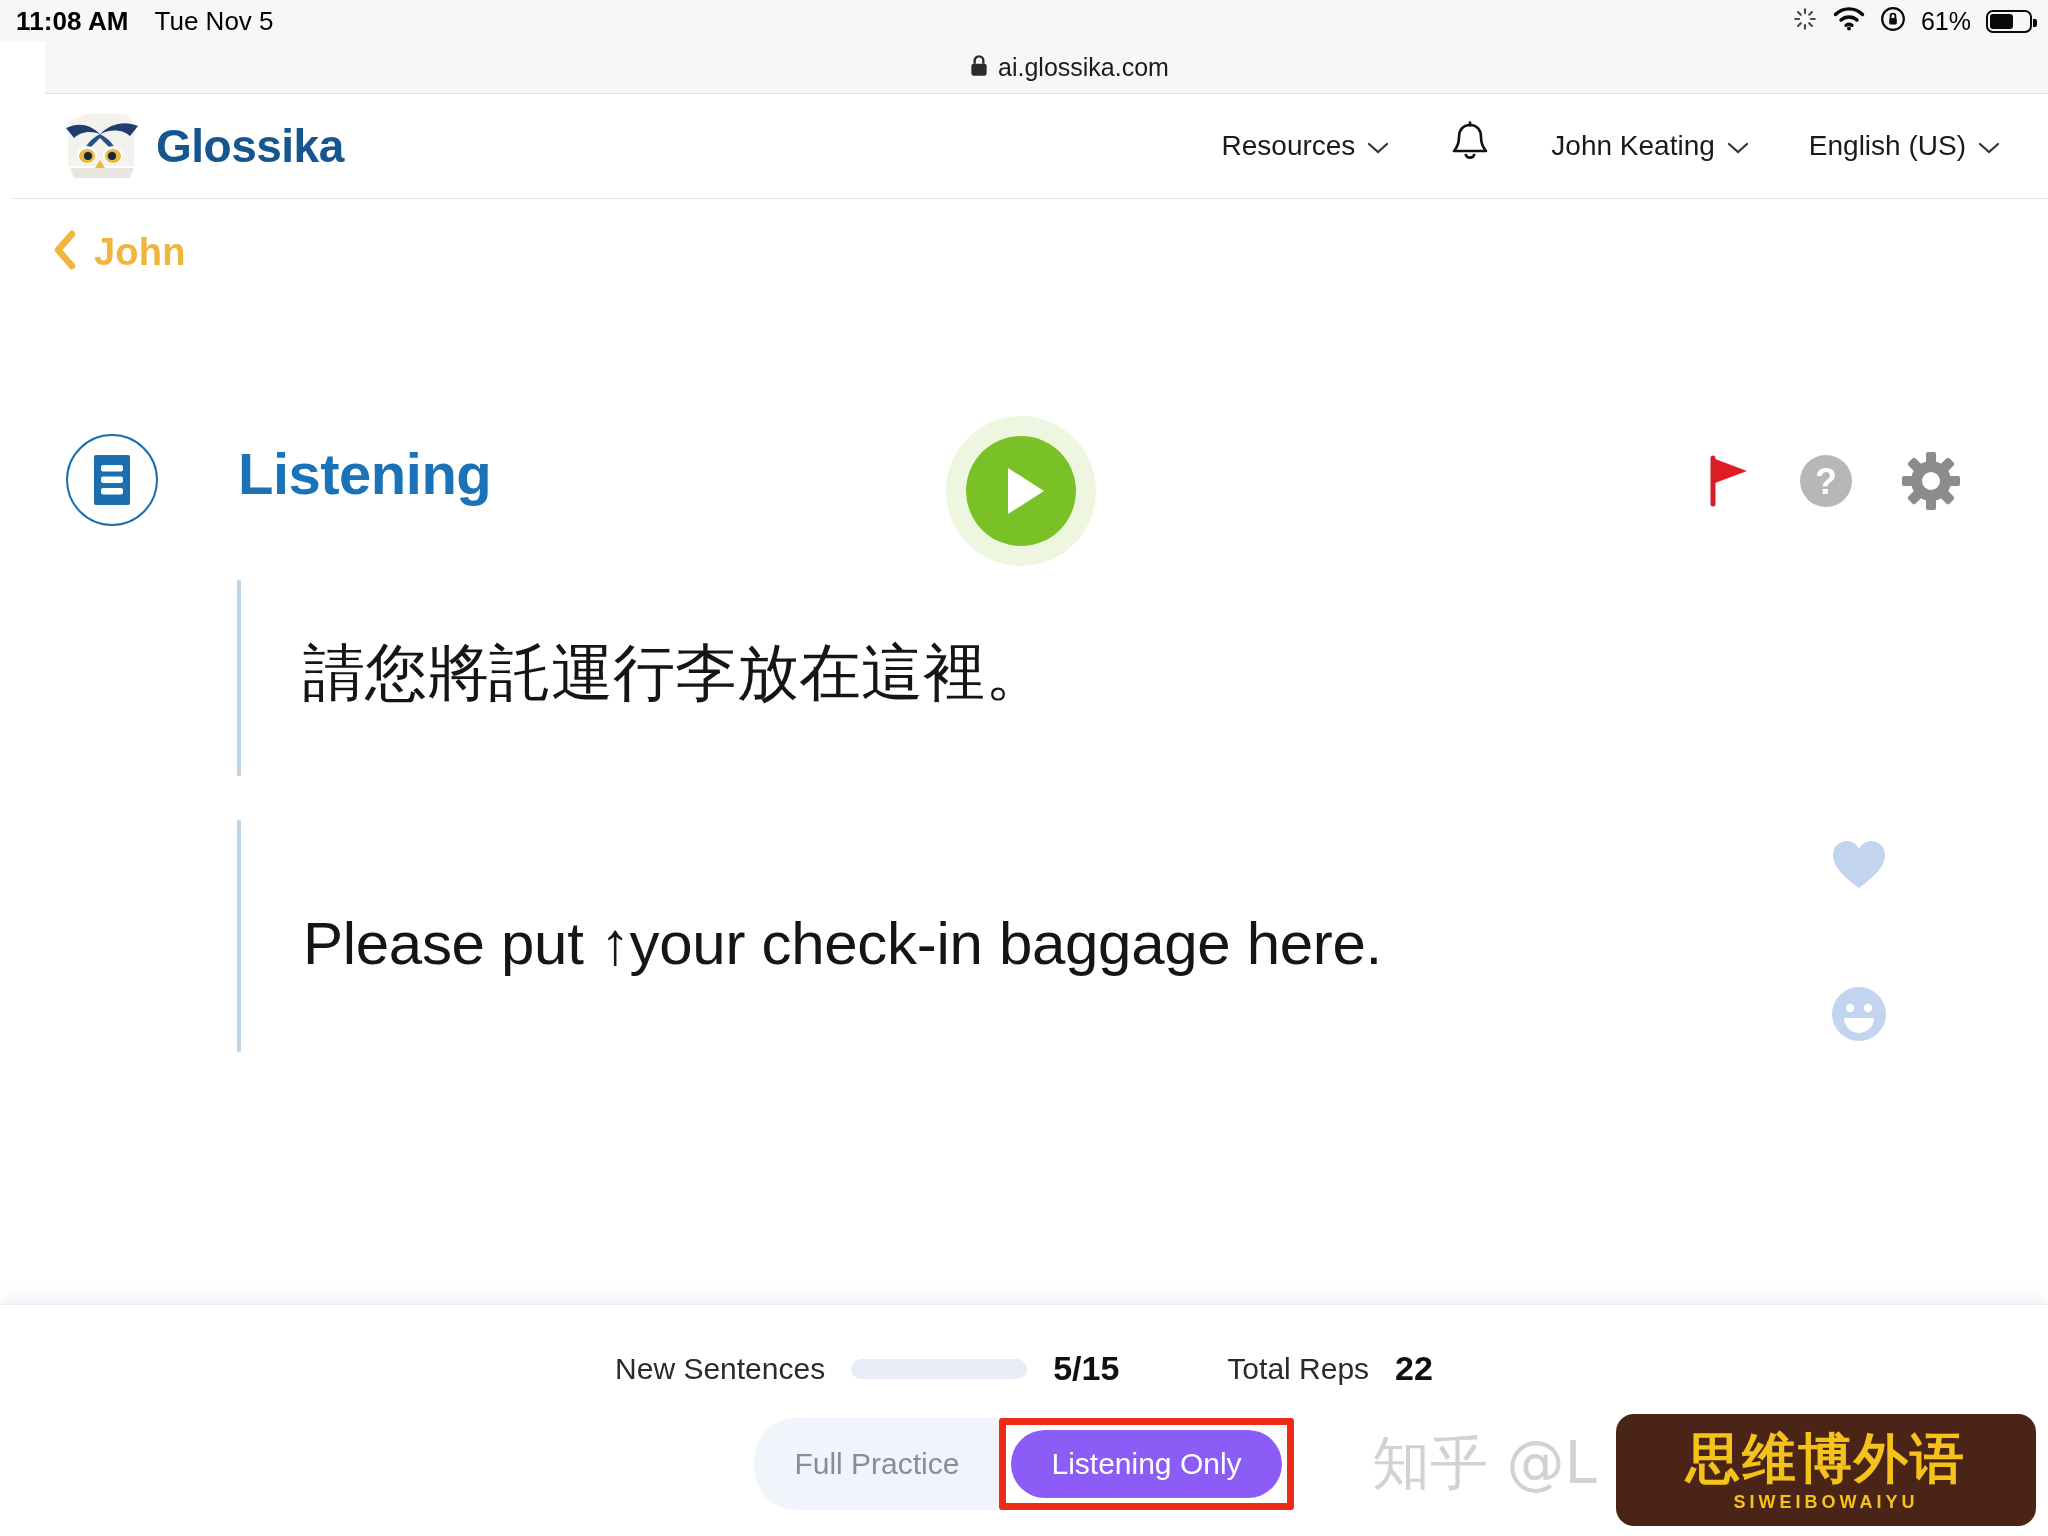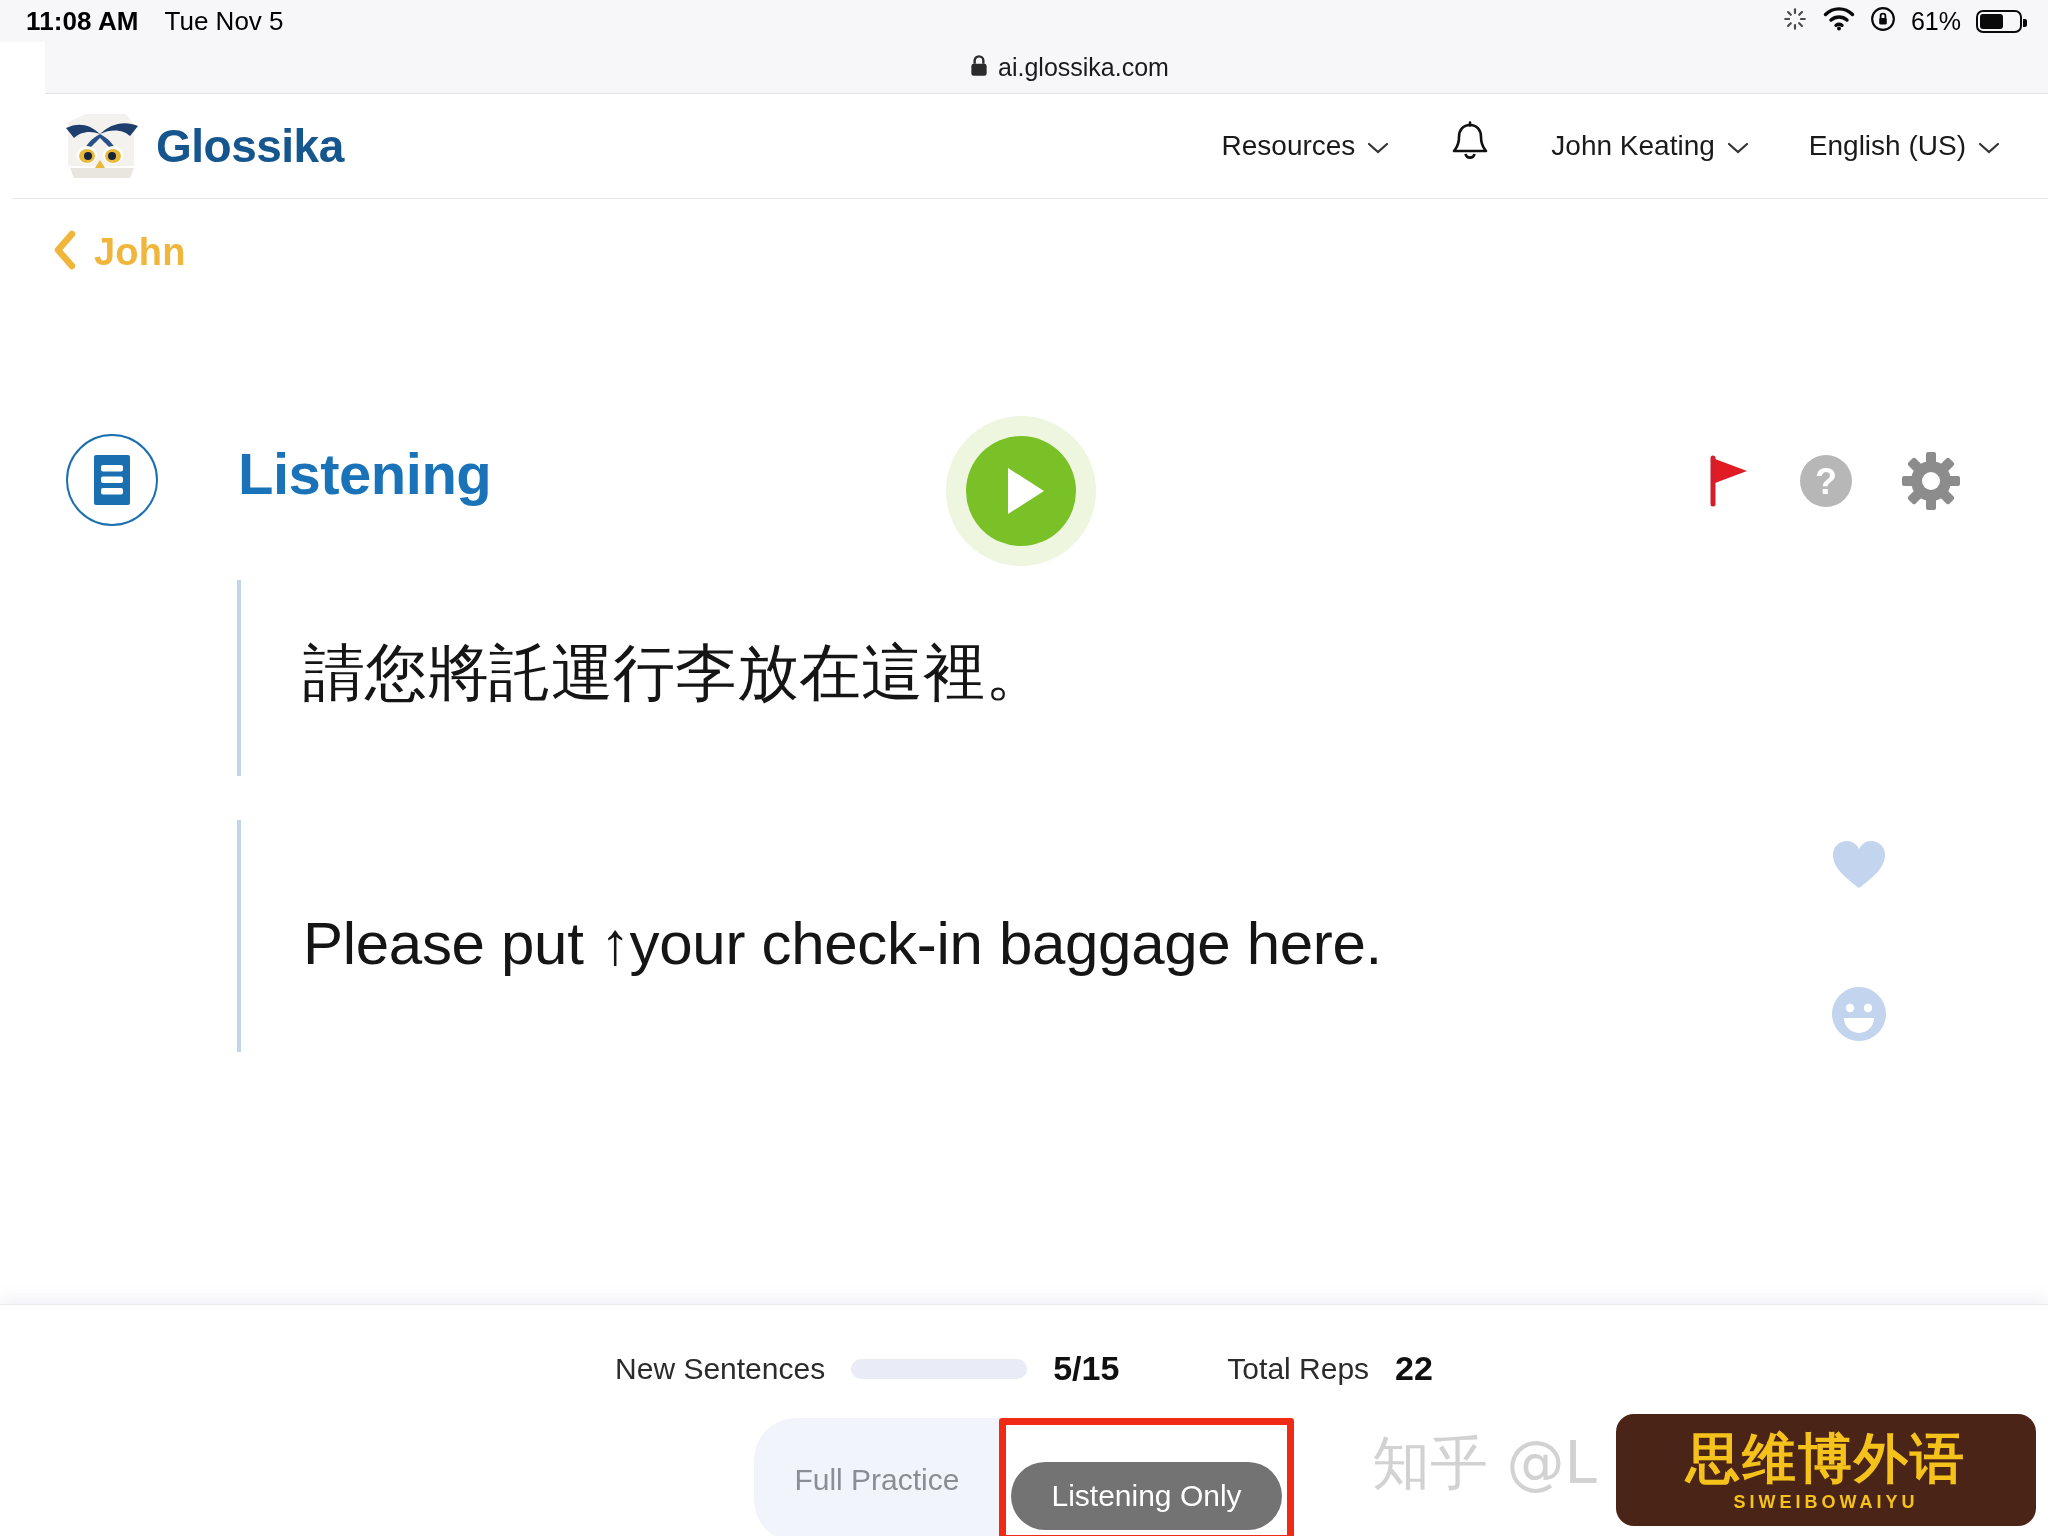--- a/index.html
+++ b/index.html
@@ -10,21 +10,21 @@
     font-family: "Liberation Sans", "DejaVu Sans", sans-serif;
     overflow: hidden;
   }
 
   
   .status-bar {
     position: absolute; top: 0; left: 0;
     width: 2048px; height: 42px;
     background: #f7f7f9;
     display: flex; align-items: center;
-    padding: 0 26px;
+    padding: 0 16px;
   }
   .sb-left { display: flex; align-items: baseline; gap: 26px; }
   .sb-time { font-size: 26px; font-weight: 600; color: #000; letter-spacing: .1px; }
   .sb-date { font-size: 26px; font-weight: 500; color: #000; }
   .sb-right { margin-left: auto; display: flex; align-items: center; gap: 15px; }
   .sb-pct { font-size: 25px; font-weight: 500; color: #000; }
   .battery {
     width: 46px; height: 23px; border: 2.5px solid #0a0a0a;
     border-radius: 7px; position: relative; display: flex; align-items: center; padding: 2px;
   }
@@ -163,21 +163,21 @@
   .toggle-group {
     display: flex; align-items: center;
     background: #f2f4fb; border-radius: 42px; padding: 0;
   }
   .toggle-btn {
     border: none; cursor: pointer; font-family: inherit;
     font-size: 30px; border-radius: 42px; padding: 0 40px; height: 68px;
     display: flex; align-items: center; justify-content: center;
   }
   .toggle-btn.inactive { background: transparent; color: #8a8d96; }
-  .toggle-btn.active { background: #737373; color: #ffffff; font-weight: 500; margin-top: 32px; }
+  .toggle-btn.active { background: #8b5cf6; color: #ffffff; font-weight: 500; }
   .highlight-box {
     border: 7px solid #ef2b17; border-radius: 3px; padding: 5px;
     background: #ffffff;
   }
 
   
   .wm-zhihu {
     position: absolute; left: 1372px; top: 1425px;
     font-size: 58px; color: #d2d2d2; font-weight: 500;
     font-family: "DejaVu Sans", sans-serif;

